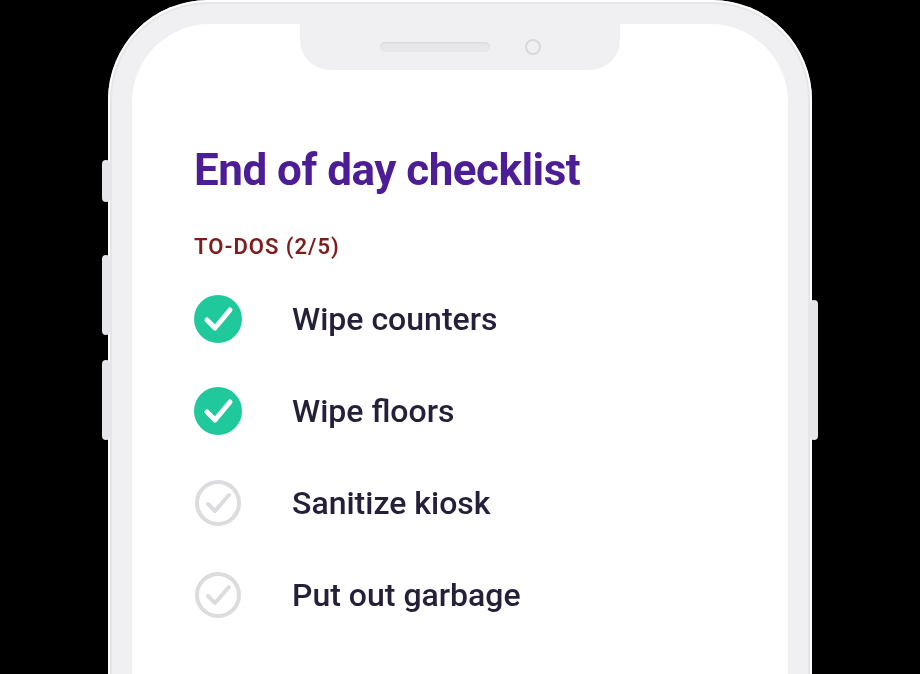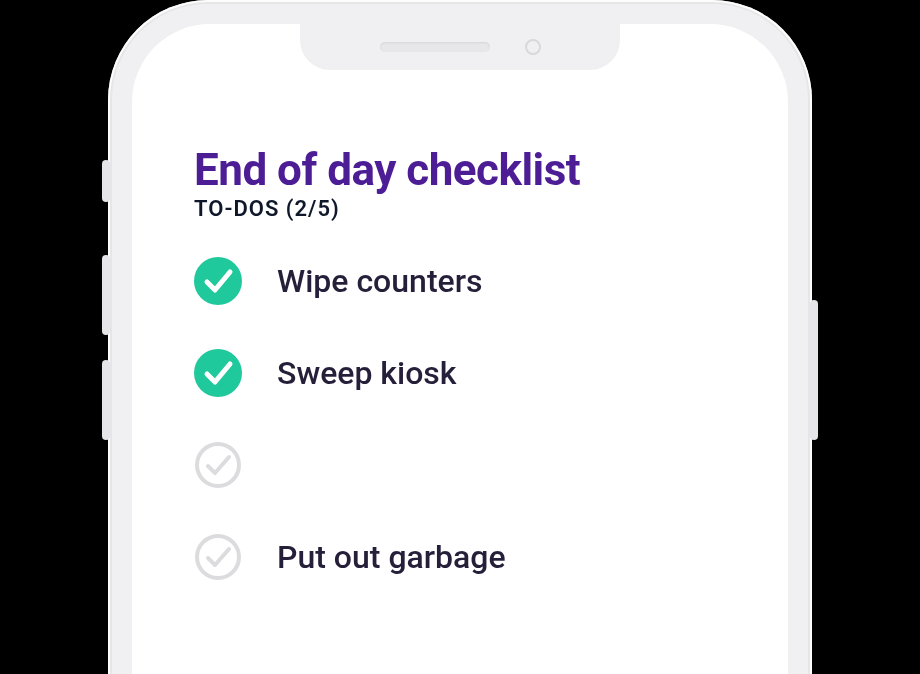--- a/index.html
+++ b/index.html
@@ -94,36 +94,37 @@
       top: 120px;
       bottom: 0;
     }
     .title {
       font-size: 44px;
       font-weight: 700;
       color: #4c1d95;
       letter-spacing: -0.5px;
     }
     .subhead {
+      margin-top: 38px;
       font-size: 22px;
       font-weight: 600;
-      color: #0f172a;
+      color: #7f1d1d;
       letter-spacing: 1px;
       text-transform: uppercase;
     }
     .list {
       margin-top: 36px;
       display: flex;
       flex-direction: column;
       gap: 44px;
     }
     .item {
       display: flex;
       align-items: center;
-      gap: 35px;
+      gap: 50px;
       cursor: pointer;
     }
     .check {
       width: 48px;
       height: 48px;
       flex: 0 0 48px;
       display: flex;
       align-items: center;
       justify-content: center;
     }
@@ -166,29 +167,30 @@
               </div>
               <div class="item-label">Wipe counters</div>
             </div>
             <div class="item">
               <div class="check">
                 <svg width="48" height="48" viewBox="0 0 48 48">
     <circle cx="24" cy="24" r="24" fill="#1fc99b"></circle>
     <path d="M13 25 L21 33 L36 15" stroke="#ffffff" stroke-width="5" fill="none" stroke-linecap="round" stroke-linejoin="round"></path>
   </svg>
               </div>
-              <div class="item-label">Sweep kiosk</div>
+              <div class="item-label">Wipe floors</div>
             </div>
             <div class="item">
               <div class="check">
                 <svg width="48" height="48" viewBox="0 0 48 48">
     <circle cx="24" cy="24" r="21" fill="none" stroke="#dcdcdf" stroke-width="4"></circle>
     <path d="M14 25 L21 32 L35 16" stroke="#dcdcdf" stroke-width="4" fill="none" stroke-linecap="round" stroke-linejoin="round"></path>
   </svg>
               </div>
+              <div class="item-label">Sanitize kiosk</div>
             </div>
             <div class="item">
               <div class="check">
                 <svg width="48" height="48" viewBox="0 0 48 48">
     <circle cx="24" cy="24" r="21" fill="none" stroke="#dcdcdf" stroke-width="4"></circle>
     <path d="M14 25 L21 32 L35 16" stroke="#dcdcdf" stroke-width="4" fill="none" stroke-linecap="round" stroke-linejoin="round"></path>
   </svg>
               </div>
               <div class="item-label">Put out garbage</div>
             </div>

